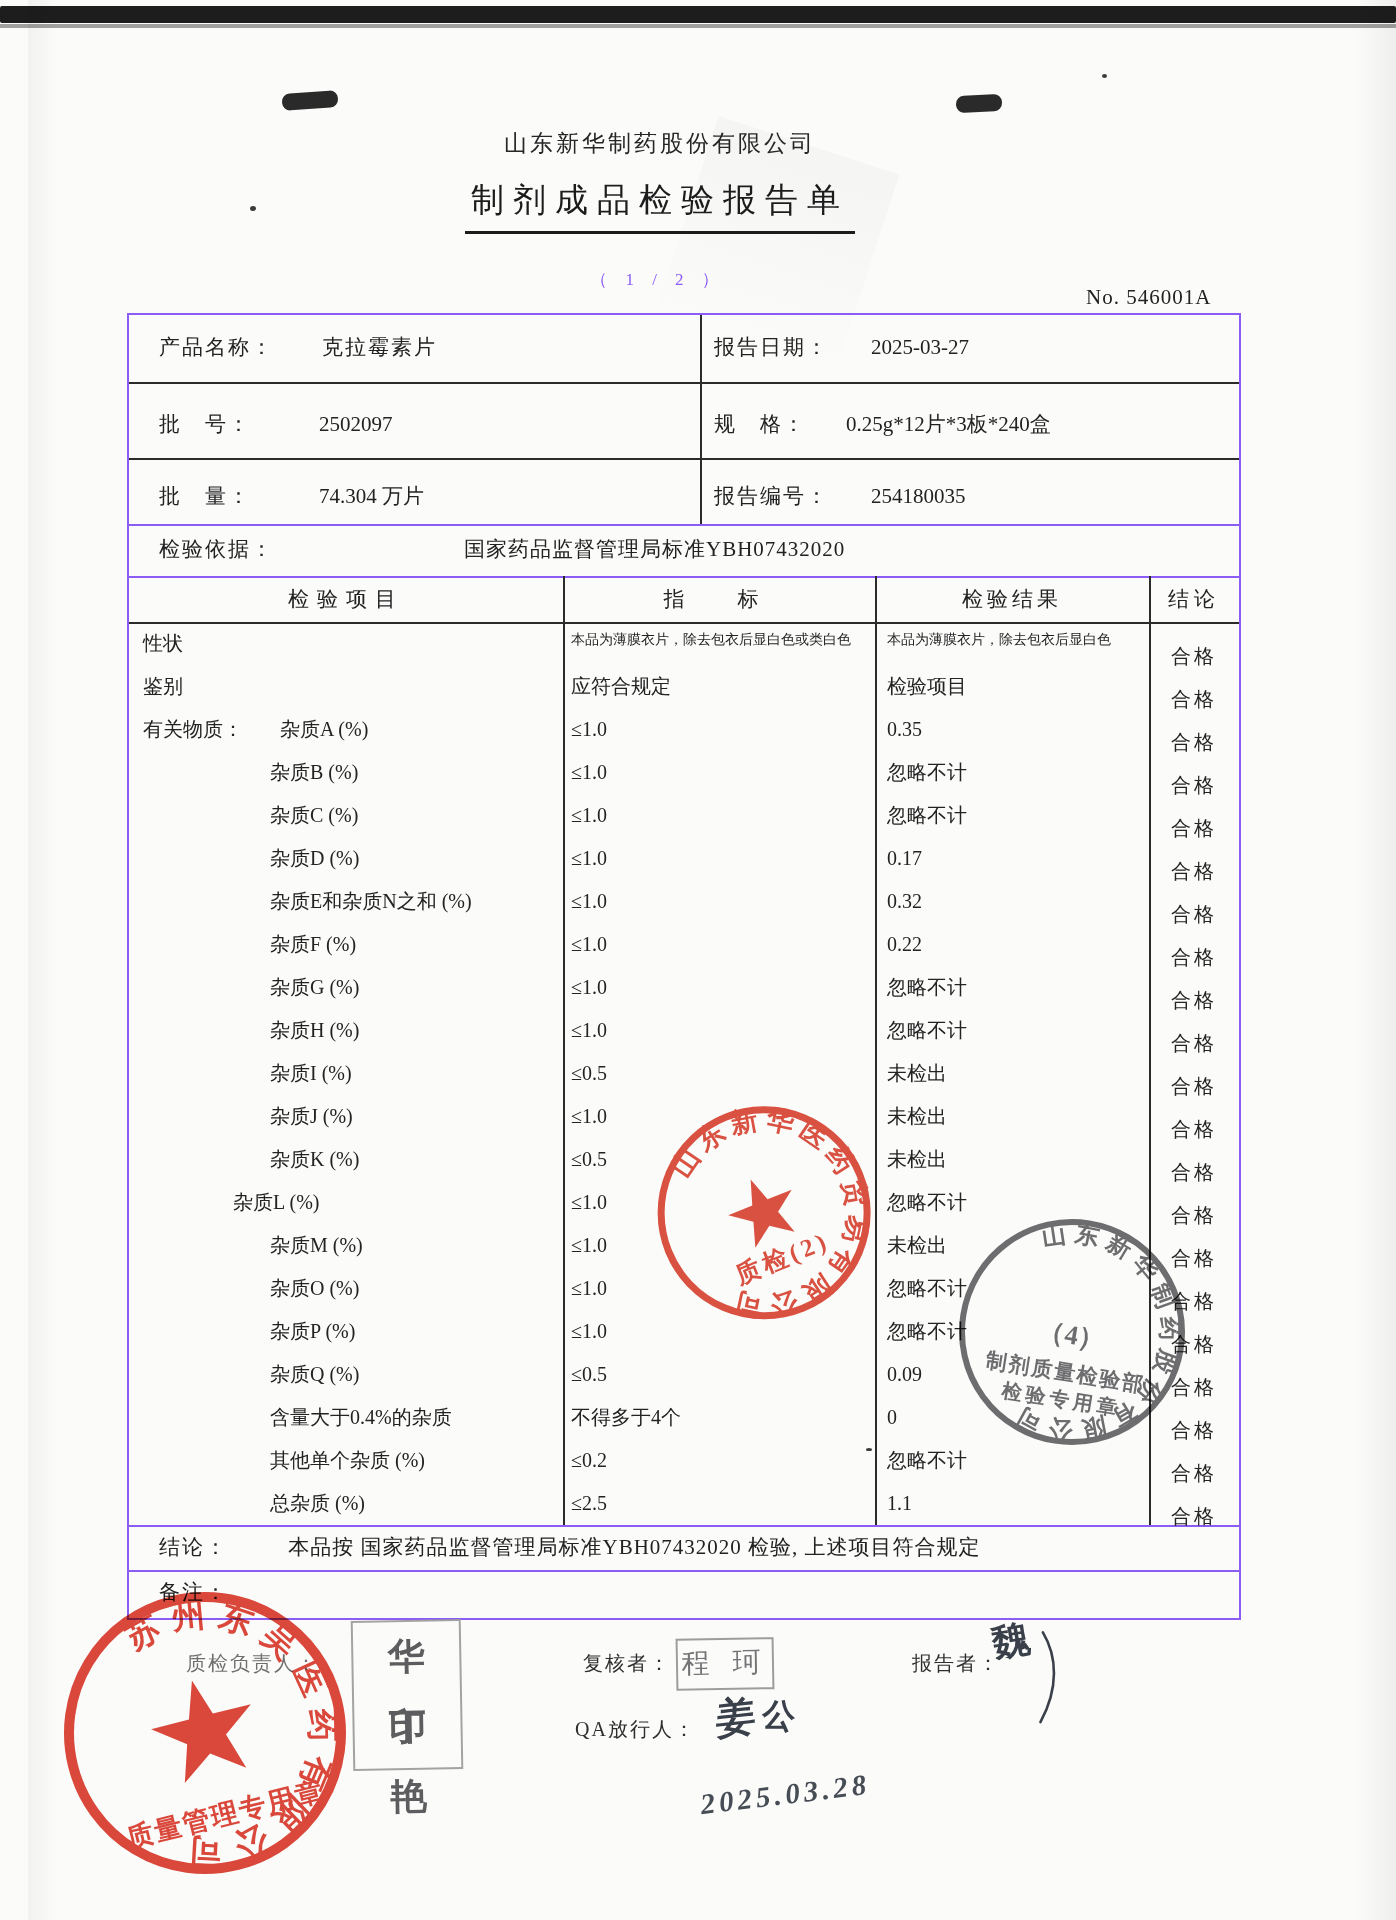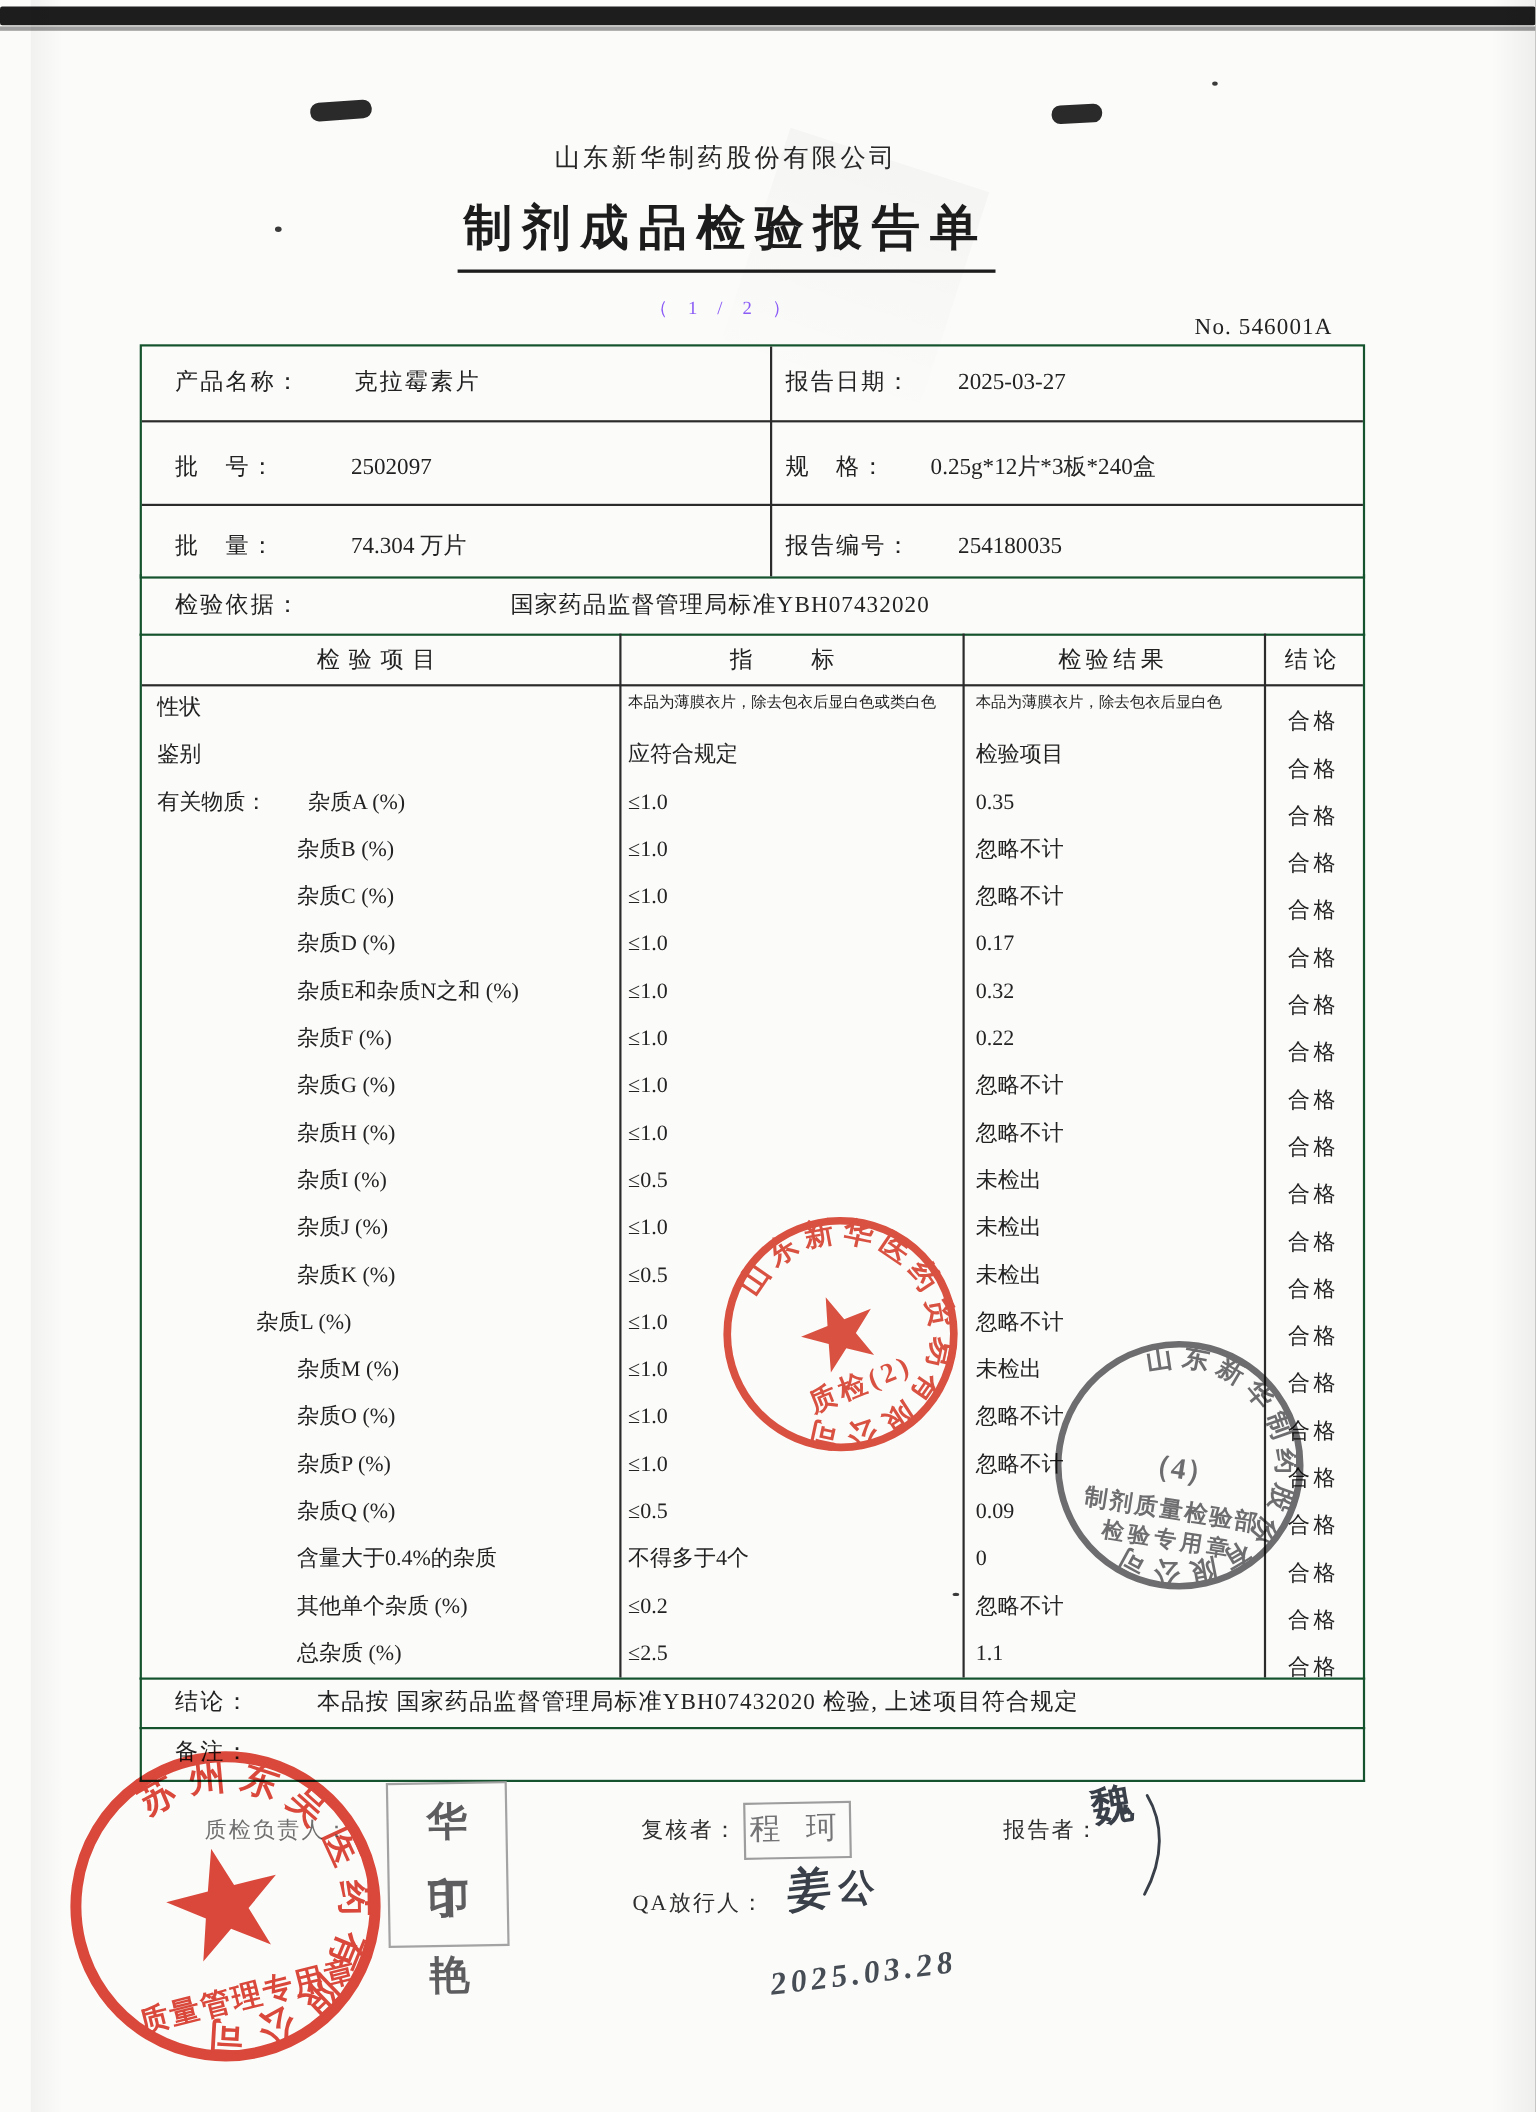--- a/index.html
+++ b/index.html
@@ -16,26 +16,26 @@
   .crease{position:absolute;background:linear-gradient(180deg,rgba(0,0,0,.05),rgba(0,0,0,0));}
   .shade-right{position:absolute;right:0;top:0;width:40px;height:100%;background:linear-gradient(90deg,rgba(0,0,0,0),rgba(0,0,0,.05));}
   .shade-left{position:absolute;left:28px;top:0;width:30px;height:100%;background:linear-gradient(90deg,rgba(0,0,0,.04),rgba(0,0,0,0));}
 
   .abs{position:absolute;}
   .center{text-align:center;}
   .nowrap{white-space:nowrap;}
 
   .company{left:0;width:1320px;top:128px;font-size:23px;letter-spacing:3px;color:#262626;}
   .title-wrap{left:0;width:1320px;top:178px;}
-  .title{display:inline-block;font-size:44px;font-weight:bold;letter-spacing:9px;color:#1c1c1c;
+  .title{display:inline-block;font-size:33px;font-weight:normal;letter-spacing:9px;color:#1c1c1c;
          border-bottom:3px solid #1c1c1c;padding:0 6px 8px 6px;}
   .pagenum{left:0;width:1316px;top:268px;font-size:17px;letter-spacing:7px;color:#8b5cf6;}
   .report-no{left:1086px;top:285px;font-size:21px;color:#222;letter-spacing:1px;}
 
-  .box{position:absolute;border:2px solid #14532d;}
+  .box{position:absolute;border:2px solid #8b5cf6;}
   .vline{position:absolute;top:0;bottom:0;width:0;border-left:2px solid #2b2b2b;}
   .hline{position:absolute;left:0;right:0;height:0;border-top:2px solid #2b2b2b;}
 
   .cellline{position:absolute;font-size:21px;white-space:nowrap;color:#222;}
   .lab{letter-spacing:2px;}
 
   .thead{position:absolute;top:0;height:46px;line-height:46px;text-align:center;font-size:21px;color:#222;}
 
   .trow{position:absolute;left:0;right:0;height:43px;line-height:43px;white-space:nowrap;font-size:20px;color:#232323;}
   .trow .grp{position:absolute;left:14px;}

